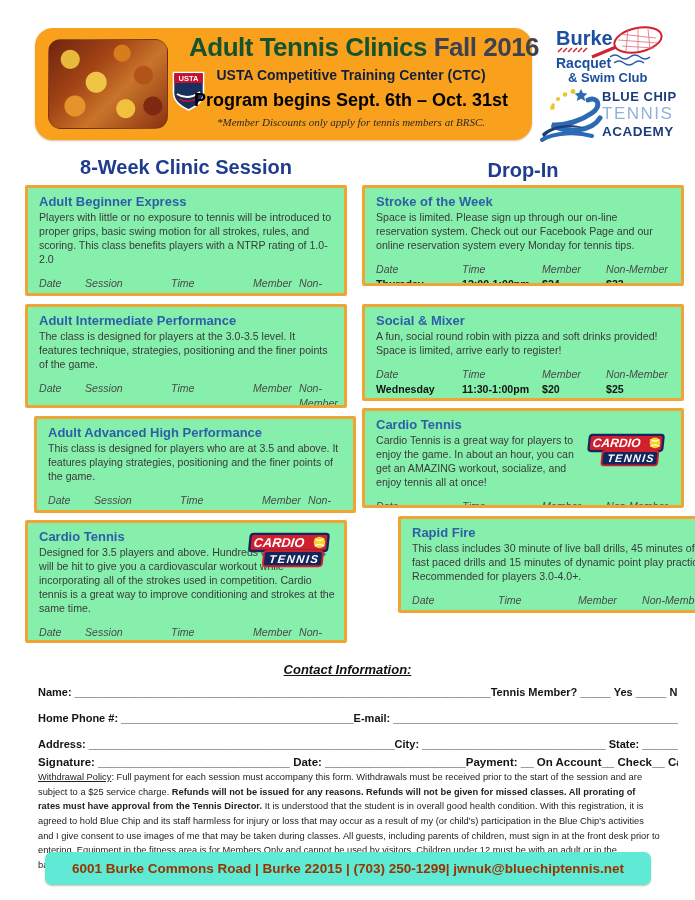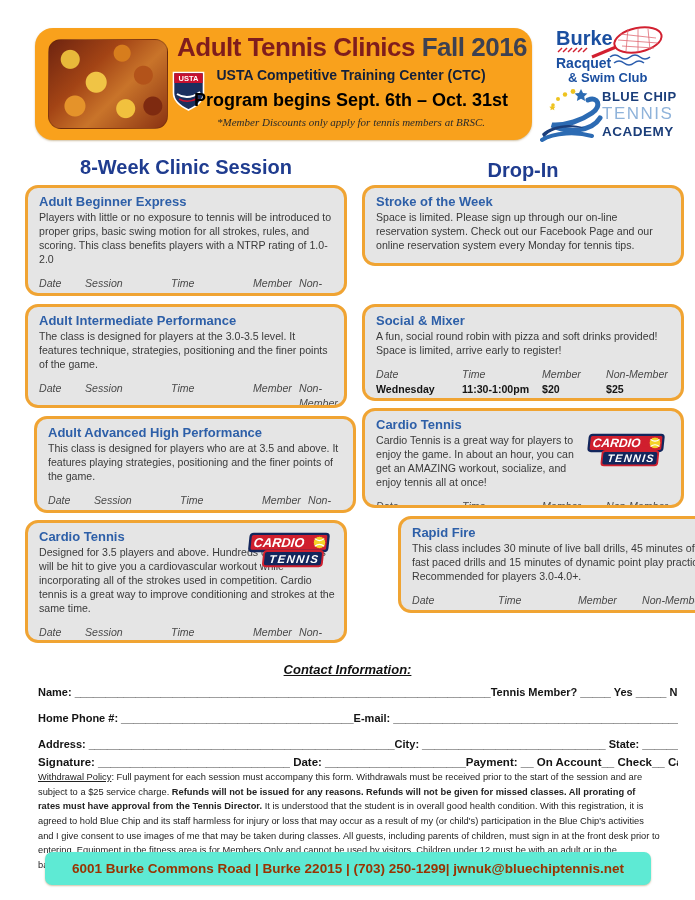--- a/index.html
+++ b/index.html
@@ -21,37 +21,37 @@
       radial-gradient(circle at 62% 15%, #d77d1d 0 8px, transparent 9px),
       radial-gradient(circle at 40% 48%, #f0c445 0 10px, transparent 11px),
       radial-gradient(circle at 80% 40%, #b3531a 0 9px, transparent 10px),
       radial-gradient(circle at 22% 75%, #e5932a 0 10px, transparent 11px),
       radial-gradient(circle at 65% 78%, #f1c13e 0 9px, transparent 10px),
       radial-gradient(circle at 88% 75%, #7e2a10 0 9px, transparent 10px),
       linear-gradient(135deg,#6e2410 0%, #a34415 35%, #c9742a 60%, #8a3212 100%);
   }
   .banner-content { position:absolute; left:142px; top:2px; width:348px; text-align:center; }
   .banner-title { font-size:26px; font-weight:bold; letter-spacing:-0.5px; margin-top:2px; white-space:nowrap; }
-  .banner-title .t-main { color:#7f1d1d; }
+  .banner-title .t-main { color:#14532d;margin-left:12px; }
   .banner-title .t-year { color:#3d4152; }
   .banner-sub { font-size:14px; font-weight:bold; color:#14203a; margin-top:4px; }
   .banner-program { font-size:18px; font-weight:bold; color:#000000; margin-top:7px; }
   .banner-note { font-family:"Liberation Serif", serif; font-style:italic; font-size:11px; color:#2a2a2a; margin-top:5px; }
   .usta-shield { position:absolute; left:136px; top:42px; }
   
   .burke-logo { position:absolute; left:552px; top:24px; }
   .bluechip-logo { position:absolute; left:540px; top:86px; }
   
   .col-heading { position:absolute; text-align:center; font-size:20px; font-weight:bold; color:#1f3c8f; }
   .col-heading.left { left:25px; width:322px; top:156px; }
   .col-heading.right { left:362px; width:322px; top:159px; }
   
   .clinic-box {
-    position:absolute; width:322px; background:#e5e5e5;
-    border:3px solid #f0a433; border-radius:13px; padding:6px 9px 4px 11px; overflow:hidden;
+    position:absolute; width:322px; background:#86efac;
+    border:3px solid #f0a433; border-radius:2px; padding:6px 9px 4px 11px; overflow:hidden;
   }
   .box-title { font-size:13px; font-weight:bold; color:#2d5fa8; margin-bottom:2px; }
   .box-desc { font-size:10.6px; color:#3a3a3a; line-height:1.32; }
   .box-desc.narrow { padding-right:98px; }
   .sched { margin-top:9px; display:grid; font-size:10.6px; line-height:1.42; column-gap:2px; }
   .sched.t5 { grid-template-columns:44px 84px 80px 44px auto; }
   .sched.t4 { grid-template-columns:84px 78px 62px auto; }
   .sched .th { font-style:italic; color:#4a4a4a; }
   .sched .td { font-weight:bold; color:#141414; }
   .cardio-logo { position:absolute; }
@@ -208,21 +208,21 @@
     <div class="sched t5">
       <div class="th">Date</div>
       <div class="th">Session</div>
       <div class="th">Time</div>
       <div class="th">Member</div>
       <div class="th">Non-Member</div>
 
     </div>
   </div>
 
-  <div class="clinic-box" style="left:362px; top:185px; height:81px;">
+  <div class="clinic-box" style="left:362px; top:185px; height:101px;">
     <div class="box-title">Stroke of the Week</div>
     <div class="box-desc">Space is limited. Please sign up through our on-line reservation system.  Check out our Facebook Page and our online reservation system every Monday for tennis tips.</div>
     <div class="sched t4">
       <div class="th">Date</div>
       <div class="th">Time</div>
       <div class="th">Member</div>
       <div class="th">Non-Member</div>
       <div class="td">Thursday</div>
       <div class="td">12:00-1:00pm</div>
       <div class="td">$24</div>

